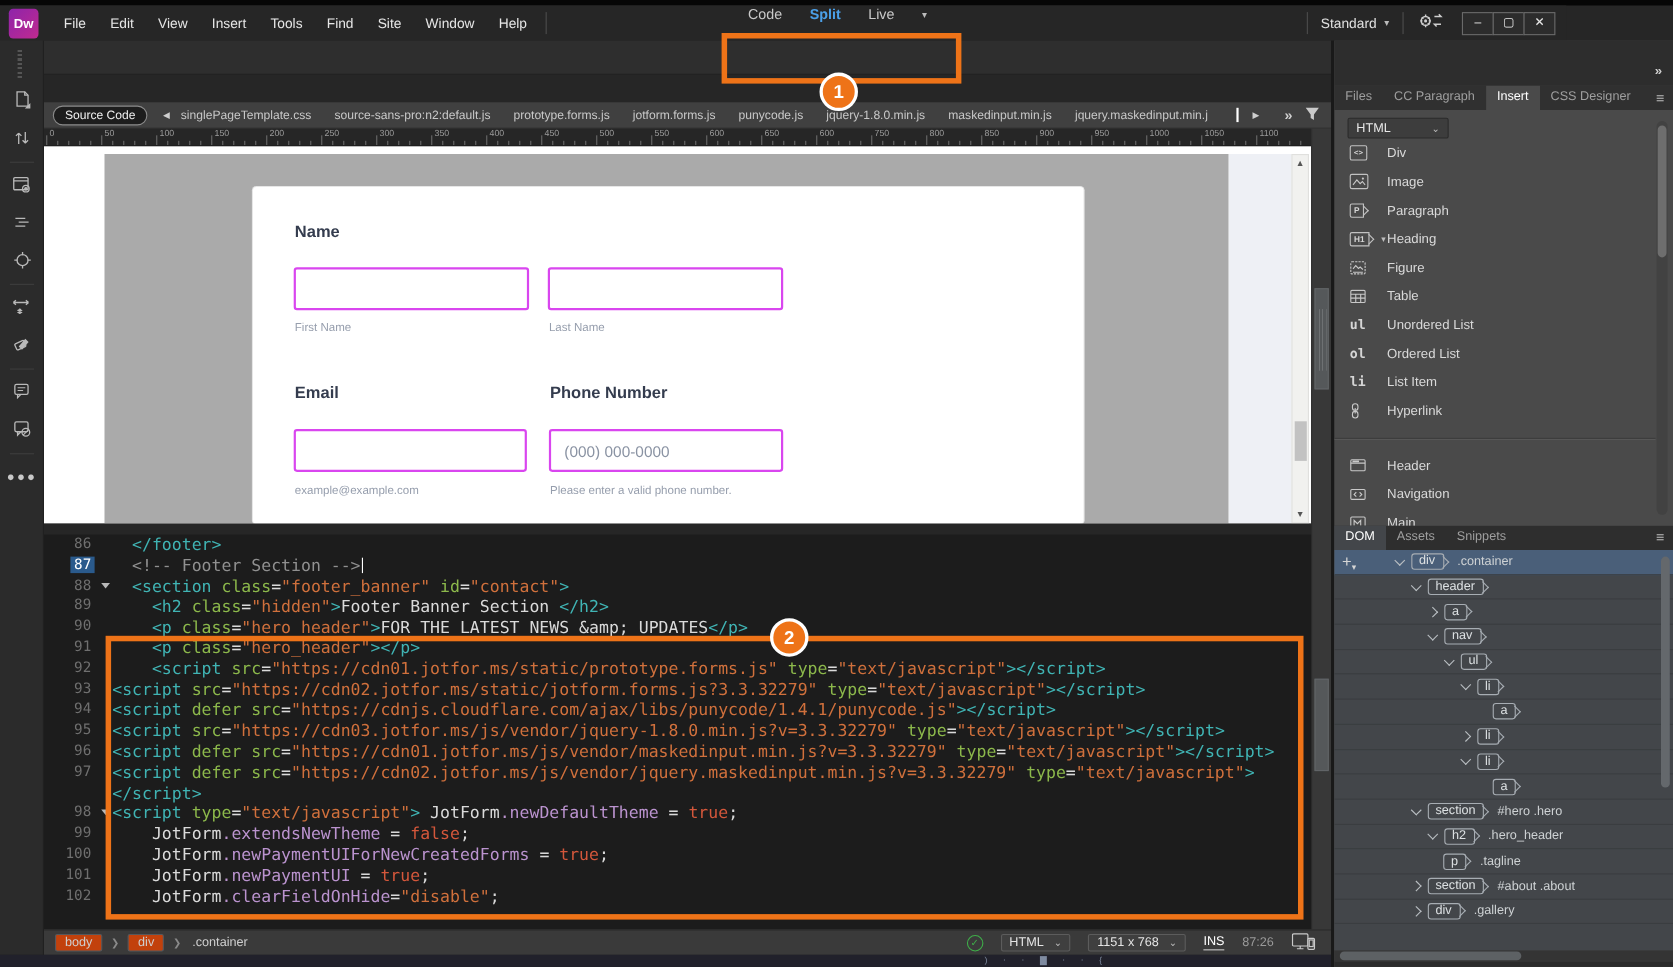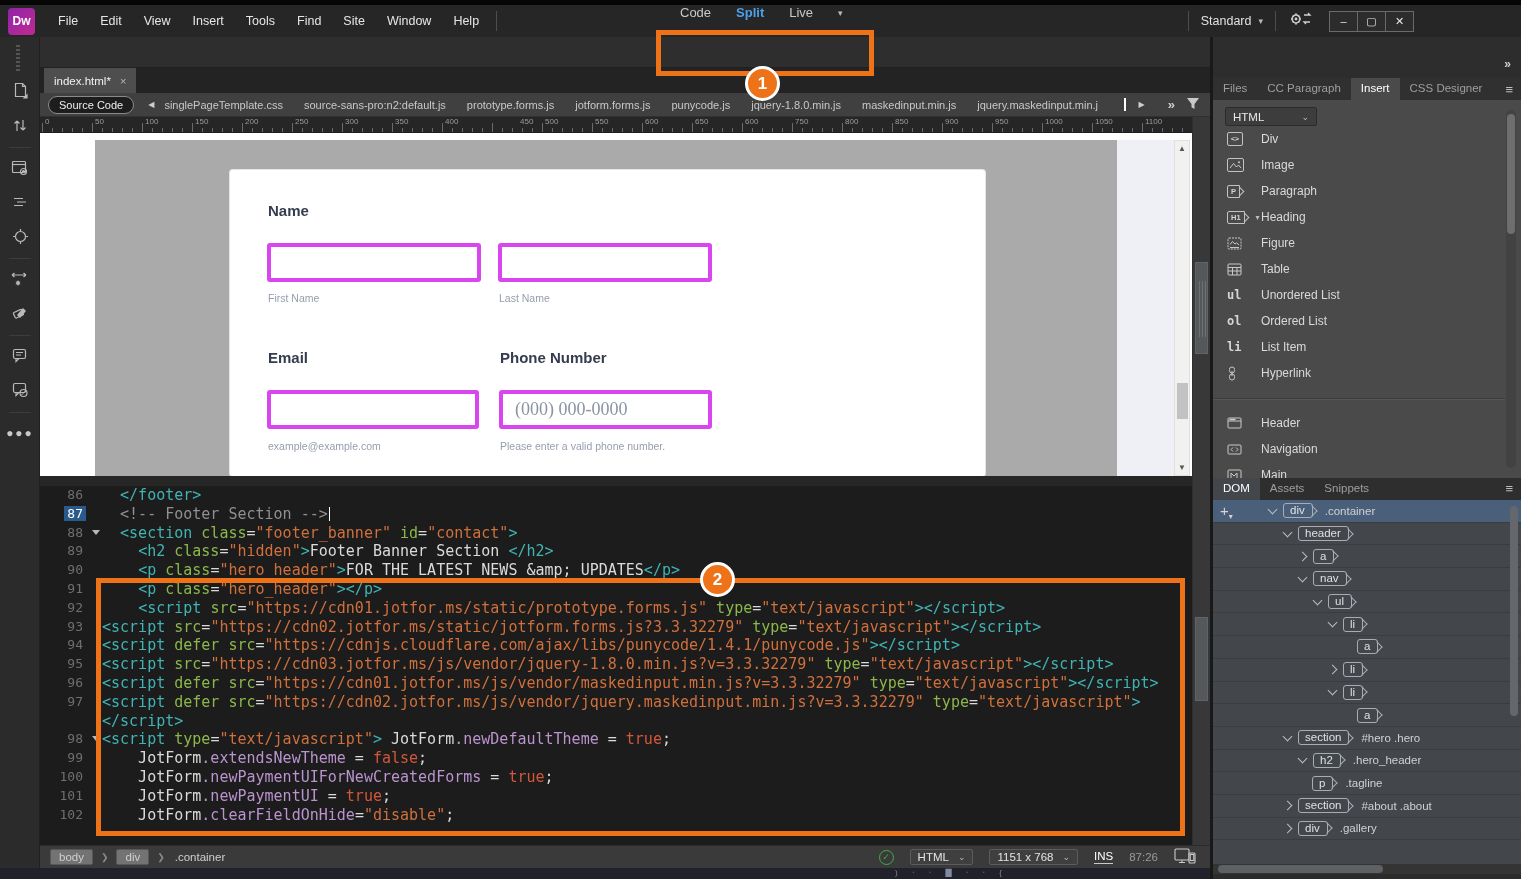--- a/index.html
+++ b/index.html
@@ -62,21 +62,21 @@
   .tickm{position:absolute;bottom:0;width:1px;background:#6a6a6a;}
   .ticklab{position:absolute;top:0;font-size:8px;color:#9b9b9b;}
 
   
   .design{left:40px;top:133px;width:1152px;height:343px;background:#fff;overflow:hidden;}
   .hero-gray{position:absolute;left:55px;top:7px;width:1022px;height:336px;background:#aaa;}
   .design-right{position:absolute;left:1077px;top:7px;width:57px;height:336px;background:#eef0f5;}
   .form-card{position:absolute;left:190px;top:37px;width:755px;height:306px;background:#fff;box-shadow:0 0 0 1px #e6e6e6;border-radius:3px;}
   .f-label{position:absolute;font-size:15px;font-weight:bold;color:#343c4e;}
   .f-sub{position:absolute;font-size:10.5px;color:#969ead;}
-  .f-input{position:absolute;width:214px;height:39px;border:4px solid #d946ef;border-radius:3px;background:#fff;font-size:18px;color:#333;padding:0 12px;outline:none;font-family:Liberation Serif, serif;}
+  .f-input{position:absolute;width:214px;height:39px;border:2px solid #d946ef;border-radius:3px;background:#fff;font-size:14px;color:#333;padding:0 12px;outline:none;font-family:Liberation Sans, sans-serif;}
   .f-input::placeholder{color:#8a93a3;}
   
   .dsb{position:absolute;left:1134px;top:7px;width:16px;height:336px;background:#f1f1ef;border:1px solid #e0e0de;}
   .dsb-arrow{position:absolute;left:0;width:14px;text-align:center;font-size:8px;color:#555;}
   .dsb-thumb{position:absolute;left:2px;top:242px;width:11px;height:36px;background:#c2c2c2;}
 
   
   .outer-sb{left:1192px;top:117px;width:18px;height:728px;background:#383838;border-left:1px solid #2e2e2e;}
   .osb-thumb{position:absolute;left:2px;width:13px;background:#55585a;border:1px solid #616467;}
 
@@ -89,21 +89,21 @@
   .gut .num{padding:0 3px;}
   .gut.active .num{background:#2a5a8c;color:#fff;}
   .fold{position:absolute;right:2px;top:6px;width:0;height:0;border-left:4px solid transparent;border-right:4px solid transparent;border-top:5px solid #b8b8b8;}
   .src{flex:1;}
   .tk-pln{color:#dadada}.tk-tag{color:#40b4b4}.tk-att{color:#8cb84b}.tk-val{color:#d0703c}.tk-com{color:#909090}.tk-prop{color:#bb93cf}.tk-kw{color:#d4573b}
   .ccursor{display:inline-block;width:1.5px;height:14px;background:#fff;vertical-align:-2px;margin-left:1px;}
 
   
   .statusbar{left:40px;top:845px;width:1170px;height:23px;background:#3a3a3a;border-top:1px solid #2b2b2b;display:flex;align-items:center;font-size:11.5px;color:#cfcfcf;}
   .crumbs{display:flex;align-items:center;margin-left:10px;gap:8px;}
-  .crumb{padding:1px 8px;border:1px solid #55585c;border-radius:2px;background:#737373;}
+  .crumb{padding:1px 8px;border:1px solid #55585c;border-radius:2px;background:#c2410c;}
   .crumb.plain{border:none;background:none;padding:1px 2px;}
   .crumb-sep{color:#8a8a8a;font-size:9px;}
   .sb-right{position:absolute;right:14px;display:flex;align-items:center;gap:16px;}
   .okcirc{width:15px;height:15px;border:1.5px solid #3fae49;border-radius:50%;color:#3fae49;font-size:9px;line-height:13px;text-align:center;}
   .sb-dd{border:1px solid #5c5c5c;border-radius:2px;padding:1px 7px;display:flex;align-items:center;gap:9px;color:#e4e4e4;background:#3f3f3f;}
   .ins{color:#fff;border-bottom:1px solid #c9c9c9;padding-bottom:1px;}
   .curpos{color:#9a9a9a;}
   .devicon svg{stroke:#c9c9c9;fill:none;stroke-width:1.1;}
 
   .bottomstrip{left:0;top:868px;width:1521px;height:11px;background:#21212b;color:#7f8ba0;font-size:8px;line-height:10px;}
@@ -268,26 +268,20 @@
           <rect x="1.5" y="1.5" width="12" height="9" rx="1.5"></rect>
           <path d="M4 10.5v3l3-3"></path>
           <circle cx="11.5" cy="11" r="3.5"></circle>
           <path d="M9 13.5l5-5" stroke-width="1"></path>
         </svg>
       </div>
     <div class="lt-sep"></div>
     <div class="lt-icon dots">●●●</div>
   </div>
 
-  <div class="abs tabrow">
-    <div class="doc-tab">
-      <span>index.html*</span>
-      <span class="tab-close">×</span>
-    </div>
-  </div>
 
   <div class="abs filesrow">
     <span class="srcbtn">Source Code</span>
     <span class="fscroll">◀</span>
     <div class="file-list">
         <span class="file-item">singlePageTemplate.css</span>
         <span class="file-item">source-sans-pro:n2:default.js</span>
         <span class="file-item">prototype.forms.js</span>
         <span class="file-item">jotform.forms.js</span>
         <span class="file-item">punycode.js</span>
@@ -354,21 +348,21 @@
       <div class="tickm" style="left: 372px; height: 4px;"></div>
       <div class="tickm" style="left: 382px; height: 4px;"></div>
       <div class="tickm" style="left: 392px; height: 4px;"></div>
       <div class="tickm" style="left: 402px; height: 9px;"></div>
       <div class="ticklab" style="left: 405px;">400</div>
       <div class="tickm" style="left: 412px; height: 4px;"></div>
       <div class="tickm" style="left: 422px; height: 4px;"></div>
       <div class="tickm" style="left: 432px; height: 4px;"></div>
       <div class="tickm" style="left: 442px; height: 4px;"></div>
       <div class="tickm" style="left: 452px; height: 9px;"></div>
-      <div class="ticklab" style="left: 480px;">450</div>
+      <div class="ticklab" style="left: 455px;">450</div>
       <div class="tickm" style="left: 462px; height: 4px;"></div>
       <div class="tickm" style="left: 472px; height: 4px;"></div>
       <div class="tickm" style="left: 482px; height: 4px;"></div>
       <div class="tickm" style="left: 492px; height: 4px;"></div>
       <div class="tickm" style="left: 502px; height: 9px;"></div>
       <div class="ticklab" style="left: 505px;">500</div>
       <div class="tickm" style="left: 512px; height: 4px;"></div>
       <div class="tickm" style="left: 522px; height: 4px;"></div>
       <div class="tickm" style="left: 532px; height: 4px;"></div>
       <div class="tickm" style="left: 542px; height: 4px;"></div>

